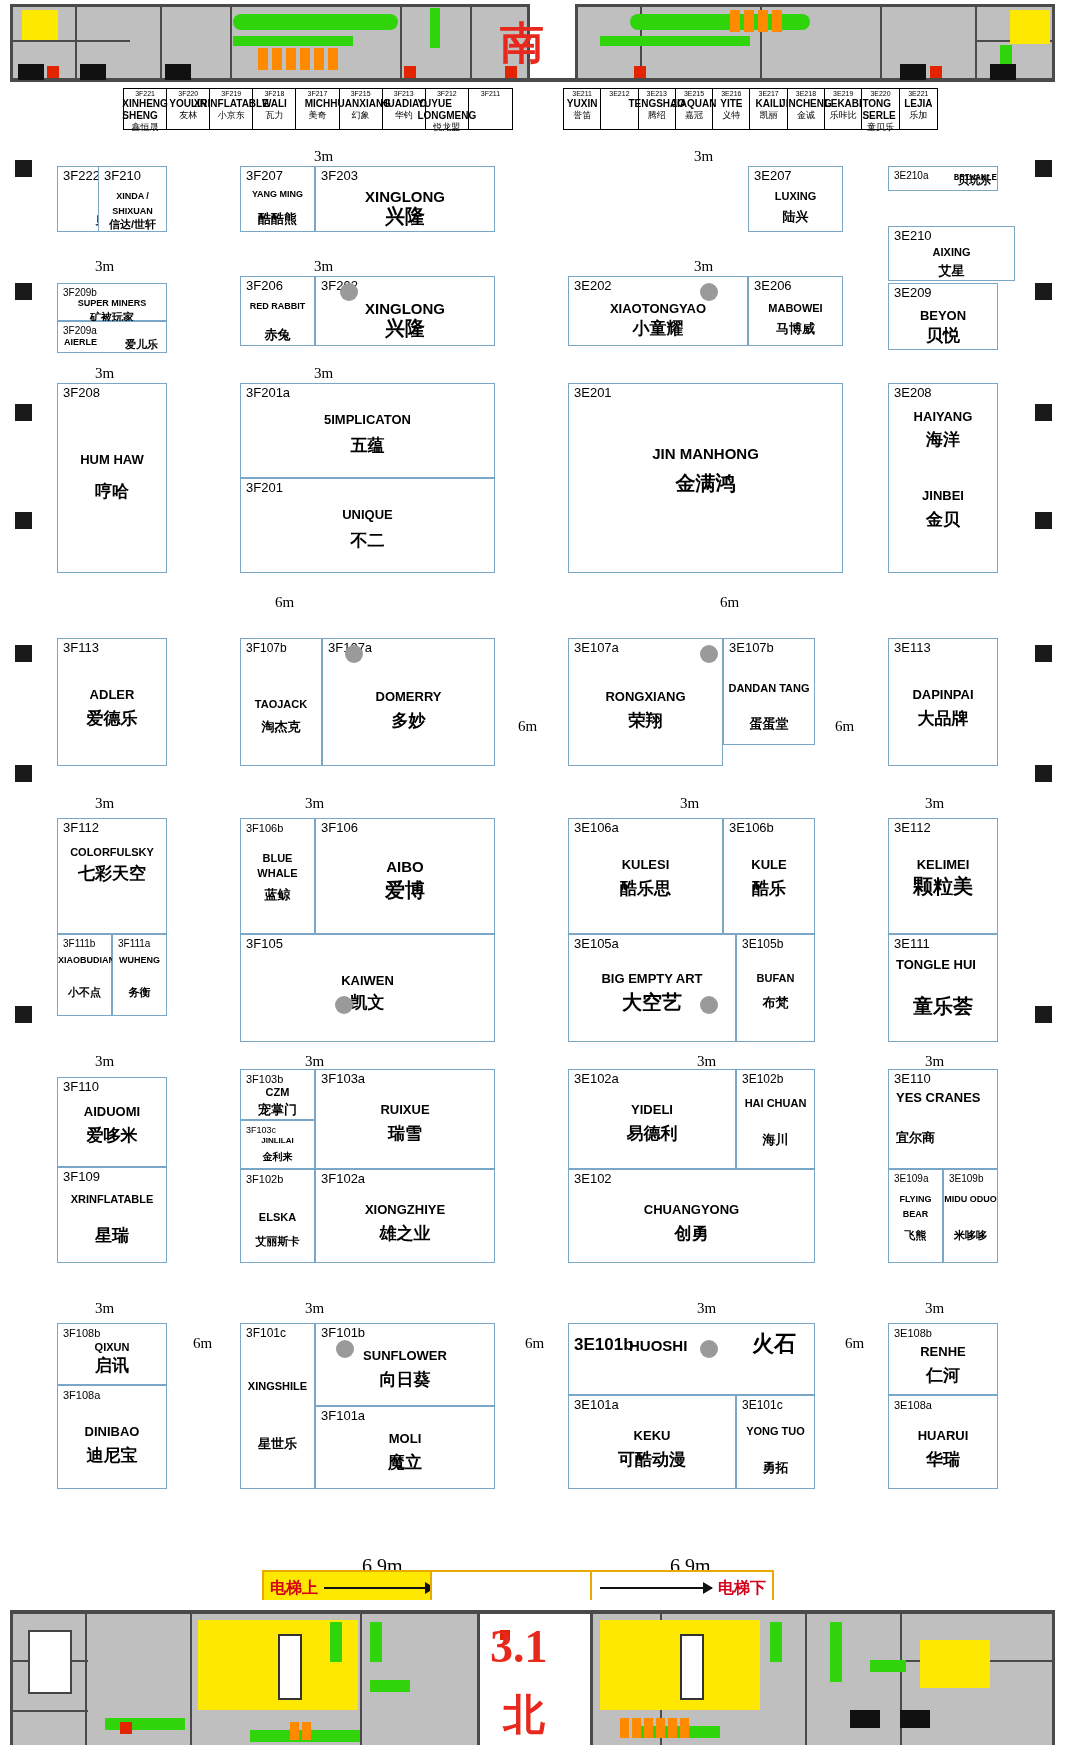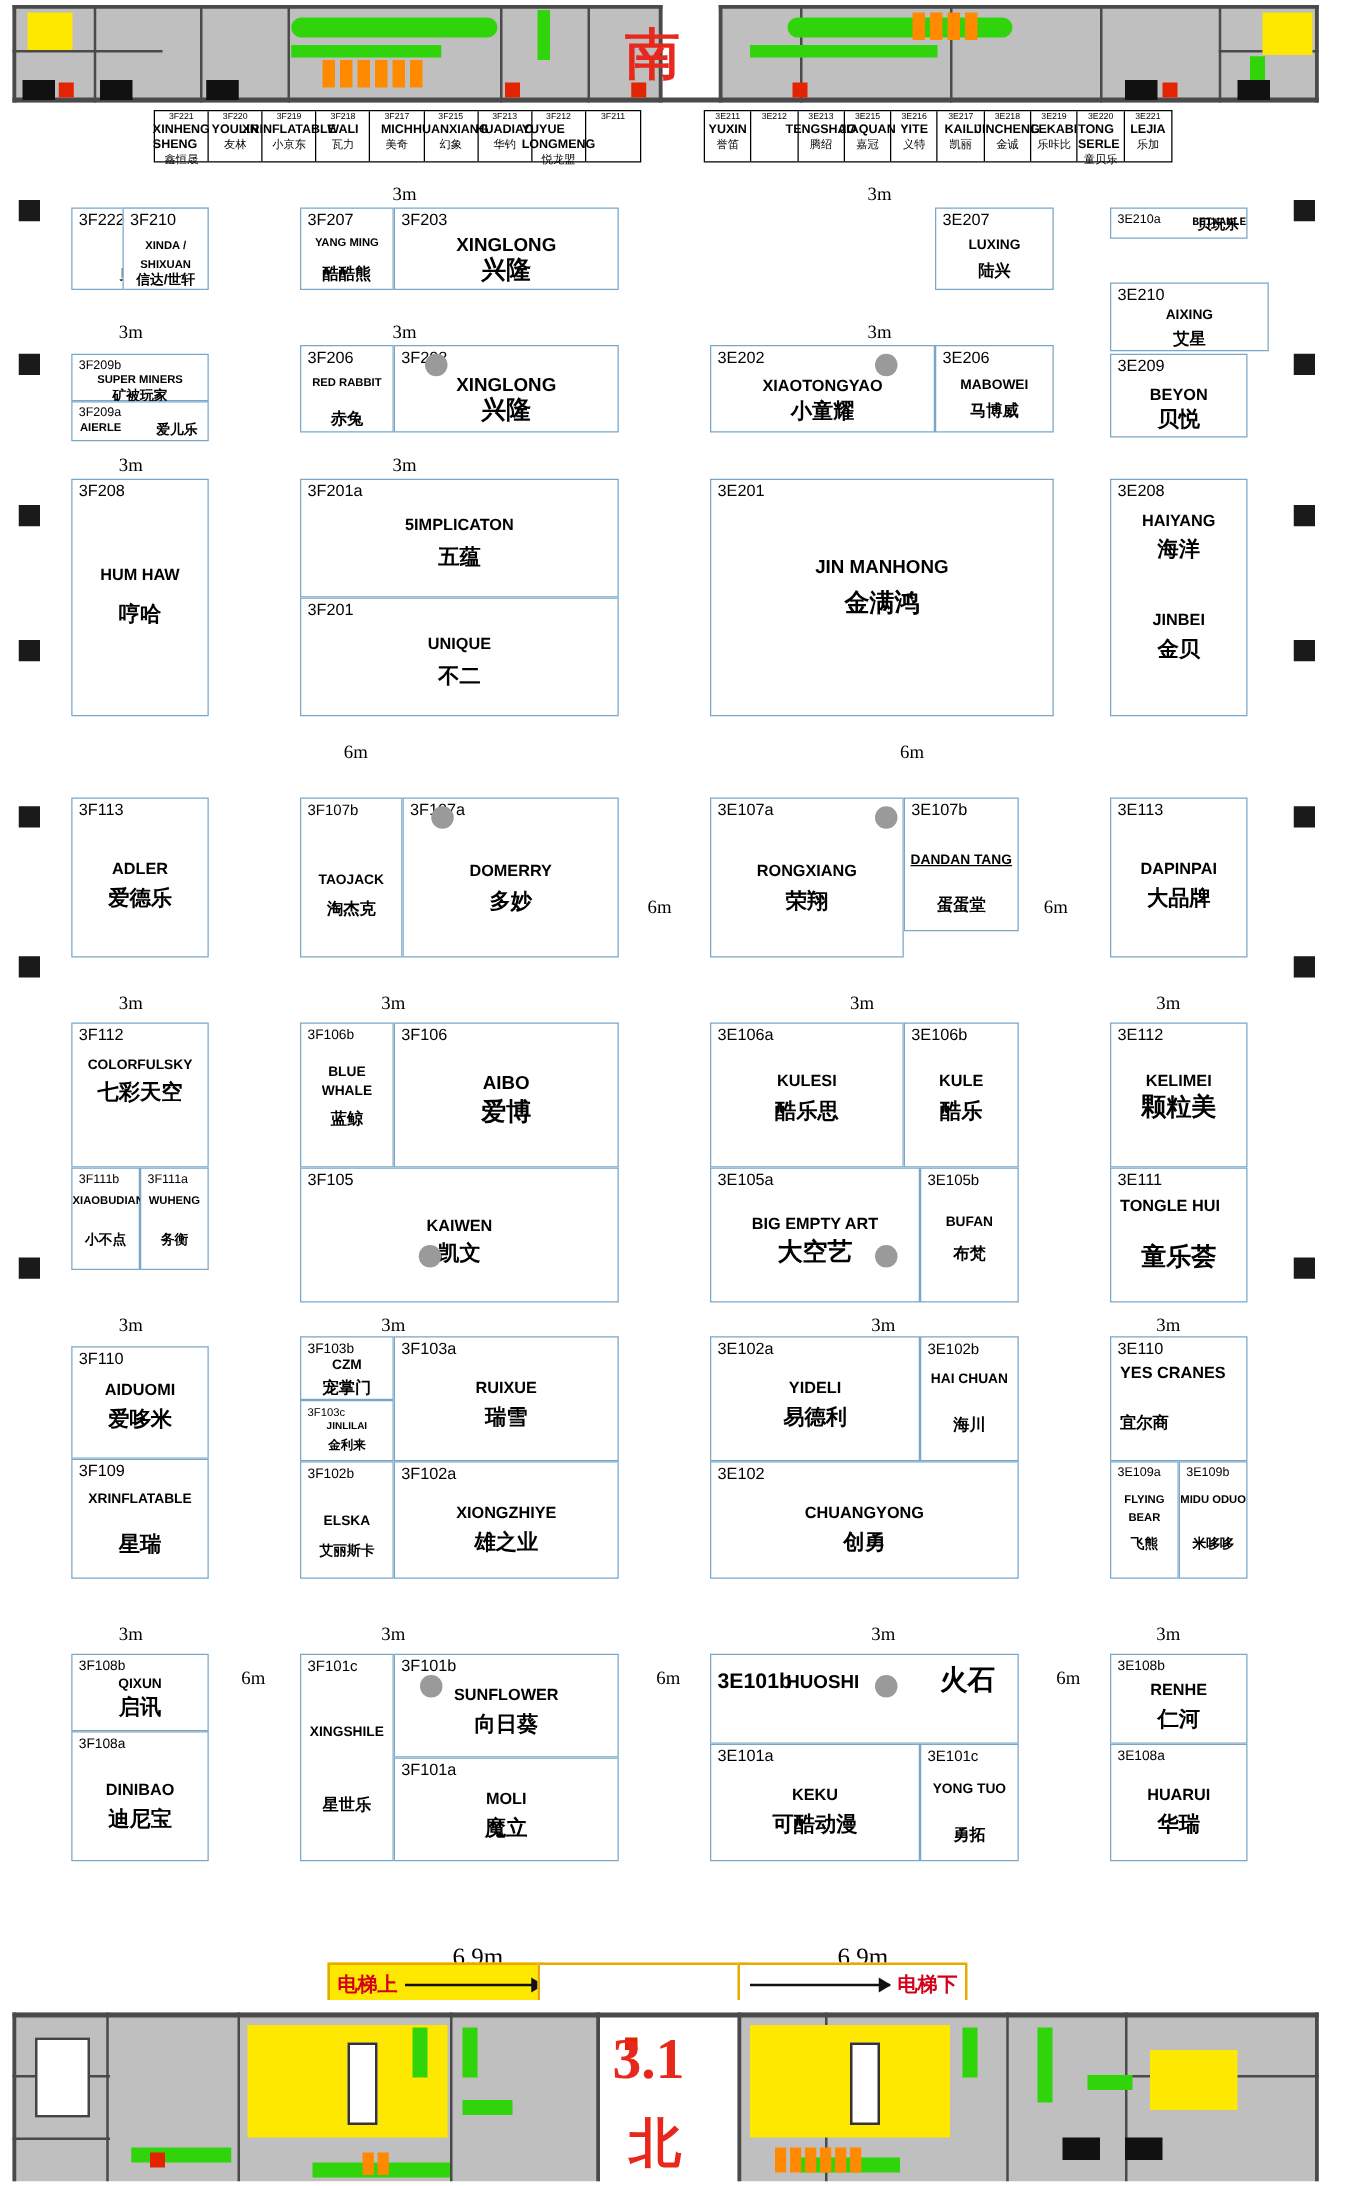--- a/index.html
+++ b/index.html
@@ -396,21 +396,21 @@
   </div>
   <div class="pil" style="left:345px;top:645px;"></div>
 
   <div class="booth abs" style="left:568px;top:638px;width:155px;height:128px;">
     <span class="code">3E107a</span>
     <span class="en" style="top:50px;">RONGXIANG</span>
     <span class="cn" style="top:72px;">荣翔</span>
   </div>
   <div class="booth abs" style="left:723px;top:638px;width:92px;height:107px;">
     <span class="code">3E107b</span>
-    <span class="en sm" style="top:42px;text-decoration:underline;">DANDAN TANG</span>
+    <span class="en sm" style="top:42px;">DANDAN TANG</span>
     <span class="cn sm" style="top:75px;">蛋蛋堂</span>
   </div>
   <div class="pil" style="left:700px;top:645px;"></div>
 
   <div class="booth abs" style="left:888px;top:638px;width:110px;height:128px;">
     <span class="code">3E113</span>
     <span class="en" style="top:48px;">DAPINPAI</span>
     <span class="cn" style="top:70px;">大品牌</span>
   </div>
 

